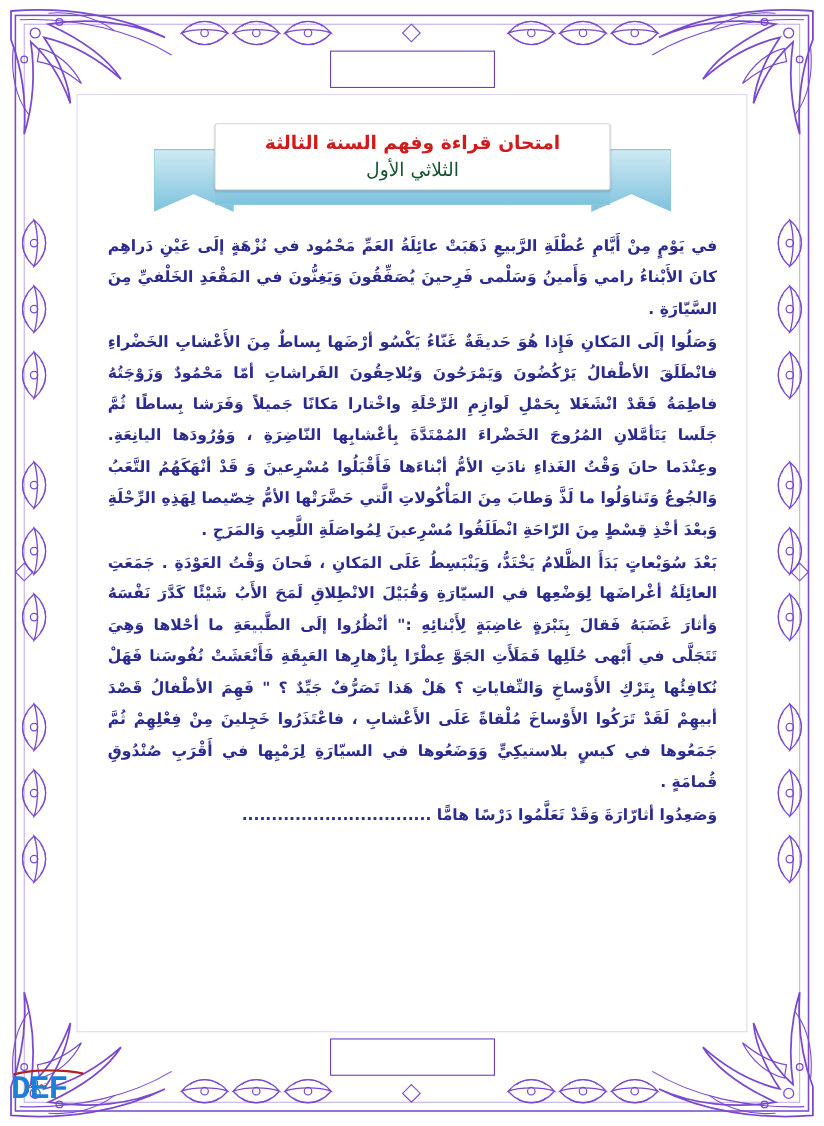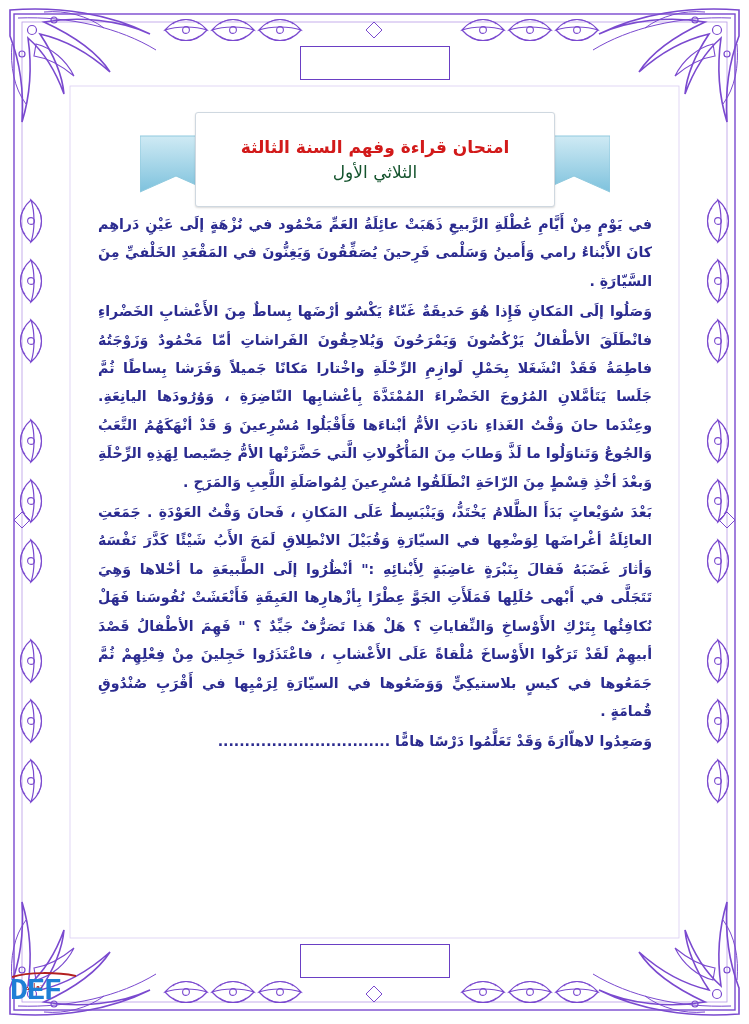--- a/index.html
+++ b/index.html
@@ -80,21 +80,21 @@
     width: 360px;
     min-height: 54px;
     background: #ffffff;
     border: 1px solid #cfd8e0;
     border-radius: 3px;
     box-shadow: 0 1px 2px rgba(0,0,0,0.15);
     display: flex;
     flex-direction: column;
     align-items: center;
     justify-content: center;
-    padding: 22px 8px;
+    padding: 5px 8px;
     box-sizing: border-box;
   }
   .ribbon-title {
     font-family: "DejaVu Sans", sans-serif;
     font-weight: bold;
     font-size: 17px;
     color: #d21a1a;
     text-align: center;
     line-height: 1.45;
     direction: rtl;
@@ -281,21 +281,21 @@
       <div class="ribbon-main">
         <div class="ribbon-title">امتحان  قراءة وفهم السنة الثالثة</div>
         <div class="ribbon-sub">الثلاثي الأول</div>
       </div>
     </div>
 
     <div class="body-text">
       <p>في يَوْمٍ مِنْ أَيَّامِ عُطْلَةِ الرَّبيعِ ذَهَبَتْ عائِلَةُ العَمِّ مَحْمُود  في نُزْهَةٍ  إلَى عَيْنِ دَراهِم كانَ الأَبْناءُ  رامي وَأَمينُ وَسَلْمى فَرِحينَ يُصَفِّقُونَ وَيَغِنُّونَ في المَقْعَدِ الخَلْفيِّ مِنَ السَّيّارَةِ .</p>
       <p>وَصَلُوا إلَى المَكانِ فَإِذا هُوَ حَديقَةٌ غَنّاءُ يَكْسُو أرْضَها بِساطٌ مِنَ الأَعْشابِ الخَضْراءِ فانْطَلَقَ الأطْفالُ يَرْكُضُونَ وَيَمْرَحُونَ  وَيُلاحِقُونَ الفَراشاتِ أمّا مَحْمُودٌ وَزَوْجَتُهُ فاطِمَةُ فَقَدْ انْشَغَلا بِحَمْلِ لَوازِمِ الرِّحْلَةِ واخْتارا مَكانًا جَميلاً وَفَرَشا بِساطًا  ثُمَّ جَلَسا يَتَأمَّلانِ المُرُوجَ الخَضْراءَ المُمْتَدَّةَ بِأعْشابِها النّاضِرَةِ ، وَوُرُودَها اليانِعَةِ. وعِنْدَما حانَ وَقْتُ الغَذاءِ نادَتِ الأمُّ أبْناءَها  فَأَقْبَلُوا مُسْرِعينَ وَ قَدْ أنْهَكَهُمُ  التَّعَبُ وَالجُوعُ وَتَناوَلُوا ما لَذَّ وَطابَ مِنَ المَأْكُولاتِ الَّتي حَضَّرَتْها الأمُّ خِصّيصا لِهَذِهِ الرِّحْلَةِ وَبعْدَ أخْذِ قِسْطٍ مِنَ الرّاحَةِ  انْطَلَقُوا مُسْرِعينَ لِمُواصَلَةِ اللَّعِبِ وَالمَرَحِ .</p>
       <p>بَعْدَ سُوَيْعاتٍ  بَدَأَ الظَّلامُ يَخْتَدُّ، وَيَنْبَسِطُ عَلَى المَكانِ ، فَحانَ وَقْتُ العَوْدَةِ . جَمَعَتِ العائِلَةُ أغْراضَها  لِوَضْعِها في السيّارَةِ وَقُبَيْلَ الانْطِلاقِ لَمَحَ الأَبُ شَيْئًا كَدَّرَ نَفْسَهُ وَأثارَ غَضَبَهُ فَقالَ بِنَبْرَةٍ غاضِبَةٍ لِأَبْنائِهِ  :" أنْظُرُوا إلَى الطَّبيعَةِ ما أحْلاها وَهِيَ تَتَجَلَّى في أَبْهى حُلَلِها فَمَلَأَتِ الجَوَّ عِطْرًا بِأزْهارِها العَبِقَةِ فَأَنْعَشَتْ نُفُوسَنا فَهَلْ نُكافِئُها بِتَرْكِ الأَوْساخِ وَالنِّفاياتِ ؟ هَلْ هَذا تَصَرُّفٌ جَيِّدٌ ؟ " فَهِمَ الأطْفالُ  قَصْدَ أبيهِمْ لَقَدْ تَرَكُوا الأَوْساخَ مُلْقاةً  عَلَى الأَعْشابِ ، فاعْتَذَرُوا خَجِلينَ  مِنْ فِعْلِهِمْ ثُمَّ جَمَعُوها في كيسٍ بلاستيكِيٍّ  وَوَضَعُوها  في السيّارَةِ لِرَمْيِها  في أَقْرَبِ صُنْدُوقِ قُمامَةٍ .</p>
-      <p class="dots">وَصَعِدُوا  لاهاّارَةَ وَقَدْ تَعَلَّمُوا  دَرْسًا هامًّا ................................</p>
+      <p class="dots">وَصَعِدُوا  أثارّارَةَ وَقَدْ تَعَلَّمُوا  دَرْسًا هامًّا ................................</p>
     </div>
   </div>
 
   <div class="logo">
     <div class="logo-arabic">تعليم</div>
     <svg class="logo-swoosh" viewBox="0 0 64 6" xmlns="http://www.w3.org/2000/svg">
       <path d="M0,5 C16,0 44,0 64,4" fill="none" stroke="#b32020" stroke-width="2"></path>
     </svg>
     <div class="logo-text">DEF</div>
   </div>

